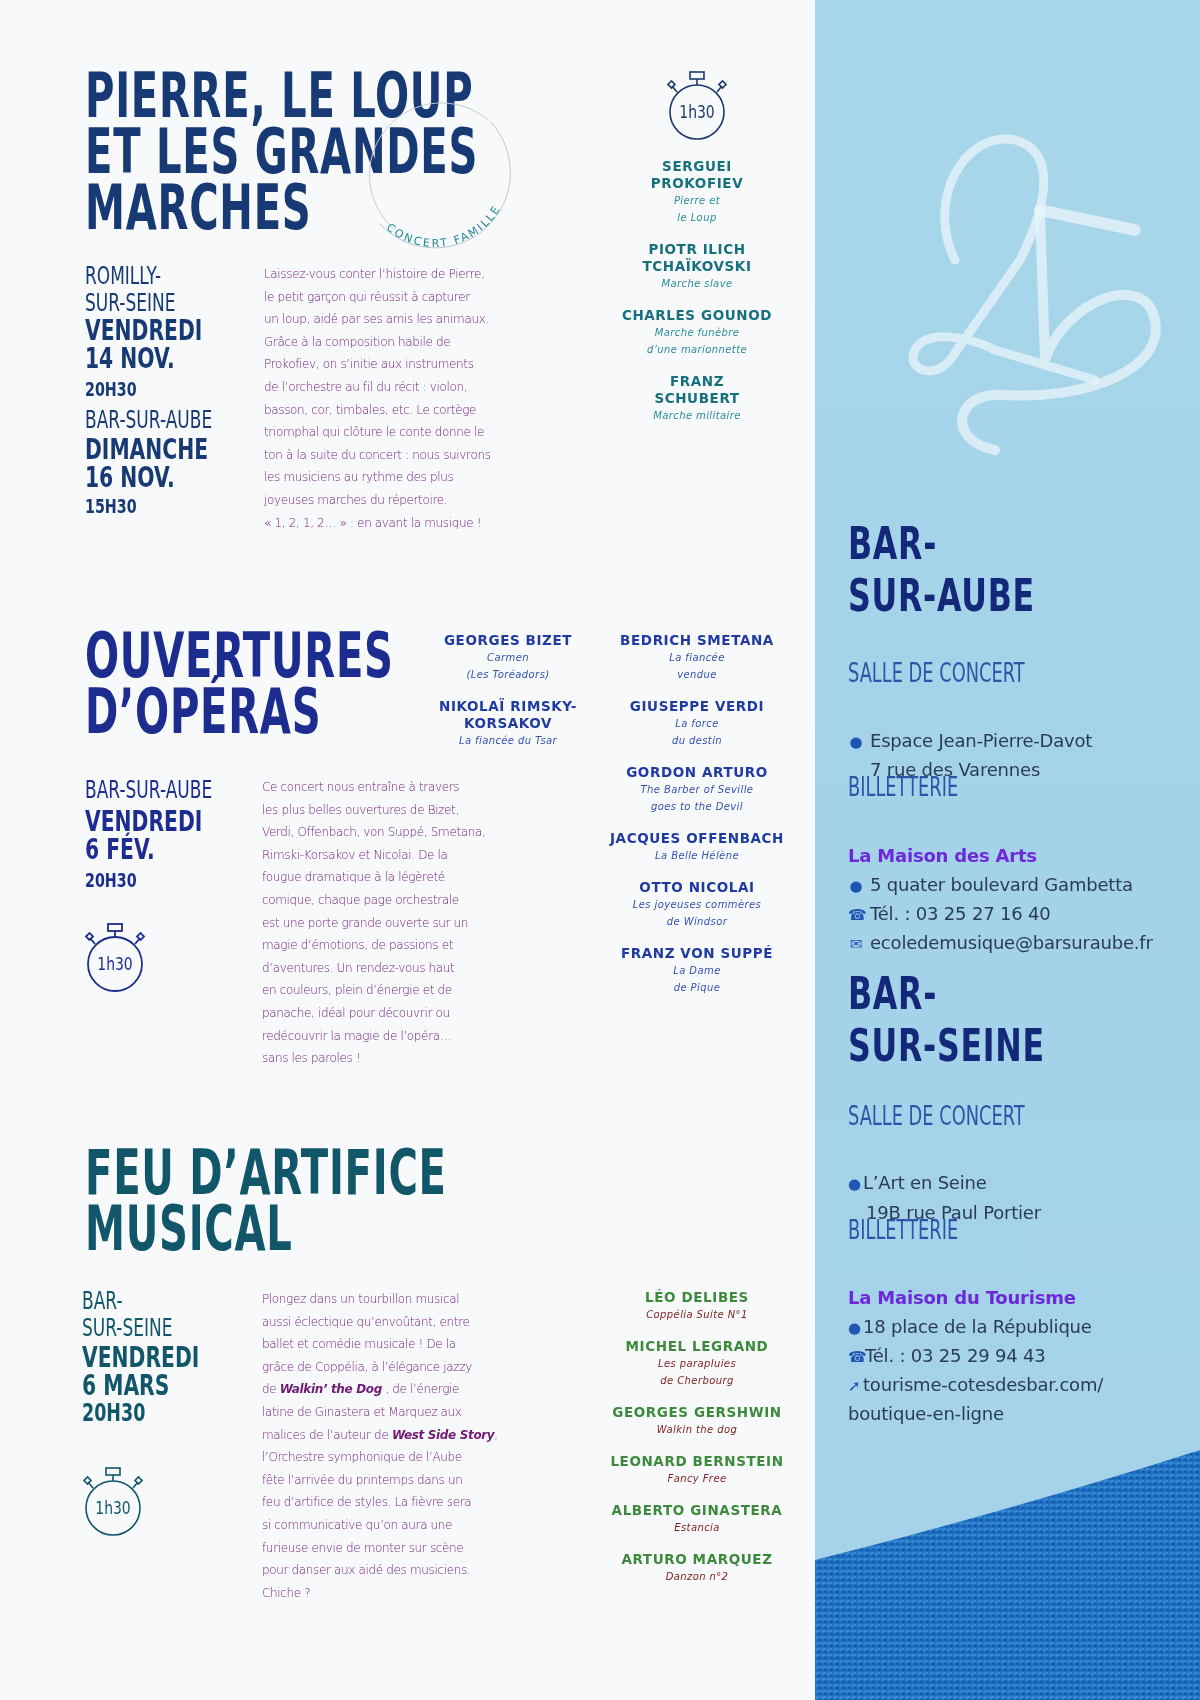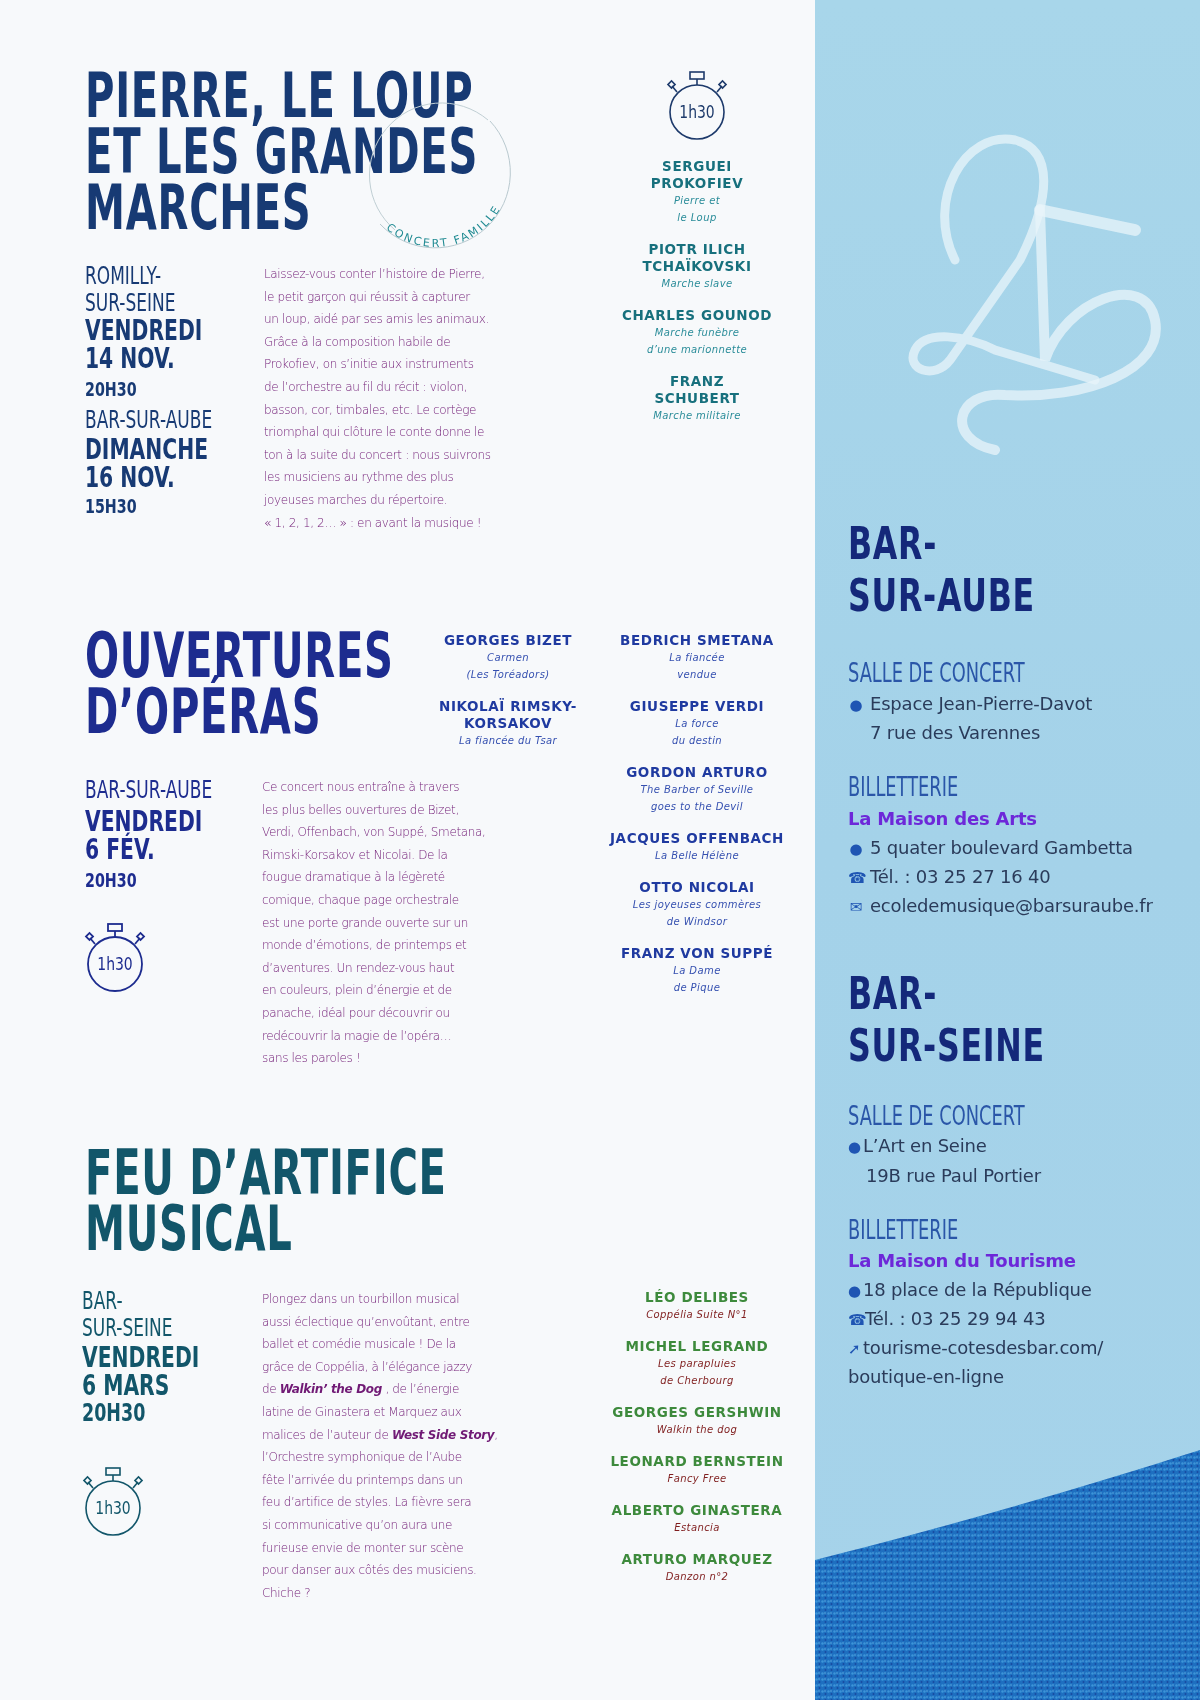--- a/index.html
+++ b/index.html
@@ -147,21 +147,21 @@
       position: absolute;
       font-family: "DejaVu Sans", sans-serif;
       color: #2a56a8; font-size: 27px; line-height: 30px;
       transform: scaleX(0.66); transform-origin: left top;
       white-space: nowrap;
     }
     .info-line {
       position: absolute;
       font-family: "DejaVu Sans", sans-serif;
       font-size: 18px; color: #2a3b5a; white-space: nowrap;
-      letter-spacing: -0.2px; line-height: 25px;
+      letter-spacing: -0.2px; line-height: 34px; margin-top: 33px;
     }
     .info-line.bold { font-weight: bold; color: #6d28d9; }
     .info-icon {
       display: inline-block; width: 16px; margin-right: 6px;
       color: #1f55b3; font-size: 15px; text-align: center;
     }
   </style>
 </head>
 <body>
 
@@ -387,21 +387,21 @@
 </div>
 
 <div class="body-text" style="left:262px; top:776px;">
   <span class="line">Ce concert nous entraîne à travers</span>
   <span class="line">les plus belles ouvertures de Bizet,</span>
   <span class="line">Verdi, Offenbach, von Suppé, Smetana,</span>
   <span class="line">Rimski-Korsakov et Nicolai. De la</span>
   <span class="line">fougue dramatique à la légèreté</span>
   <span class="line">comique, chaque page orchestrale</span>
   <span class="line">est une porte grande ouverte sur un</span>
-  <span class="line">monde d’émotions, de printemps et</span>
+  <span class="line">magie d’émotions, de passions et</span>
   <span class="line">d’aventures. Un rendez-vous haut</span>
   <span class="line">en couleurs, plein d’énergie et de</span>
   <span class="line">panache, idéal pour découvrir ou</span>
   <span class="line">redécouvrir la magie de l’opéra…</span>
   <span class="line">sans les paroles !</span>
 </div>
 
 <div class="title t-teal" style="left:85px; top:1145px; font-size:62px; line-height:56px;">
   <span class="title-line">FEU D’ARTIFICE</span>
   <span class="title-line">MUSICAL</span>
@@ -436,21 +436,21 @@
   <span class="line">ballet et comédie musicale ! De la</span>
   <span class="line">grâce de Coppélia, à l’élégance jazzy</span>
   <span class="line"><span>de </span><i>Walkin’ the Dog</i><span> , de l’énergie</span></span>
   <span class="line">latine de Ginastera et Marquez aux</span>
   <span class="line"><span>malices de l’auteur de </span><i>West Side Story</i><span>,</span></span>
   <span class="line">l’Orchestre symphonique de l’Aube</span>
   <span class="line">fête l’arrivée du printemps dans un</span>
   <span class="line">feu d’artifice de styles. La fièvre sera</span>
   <span class="line">si communicative qu’on aura une</span>
   <span class="line">furieuse envie de monter sur scène</span>
-  <span class="line">pour danser aux côtés des musiciens.</span>
+  <span class="line">pour danser aux aidé des musiciens.</span>
   <span class="line">Chiche ?</span>
 </div>
 
 <div class="program p-green" style="left:597px; top:1289px; width:200px;">
   <div class="item">
     <span class="composer">LÉO DELIBES</span>
     <span class="work">Coppélia Suite N°1</span>
   </div>
   <div class="item">
     <span class="composer">MICHEL LEGRAND</span>

